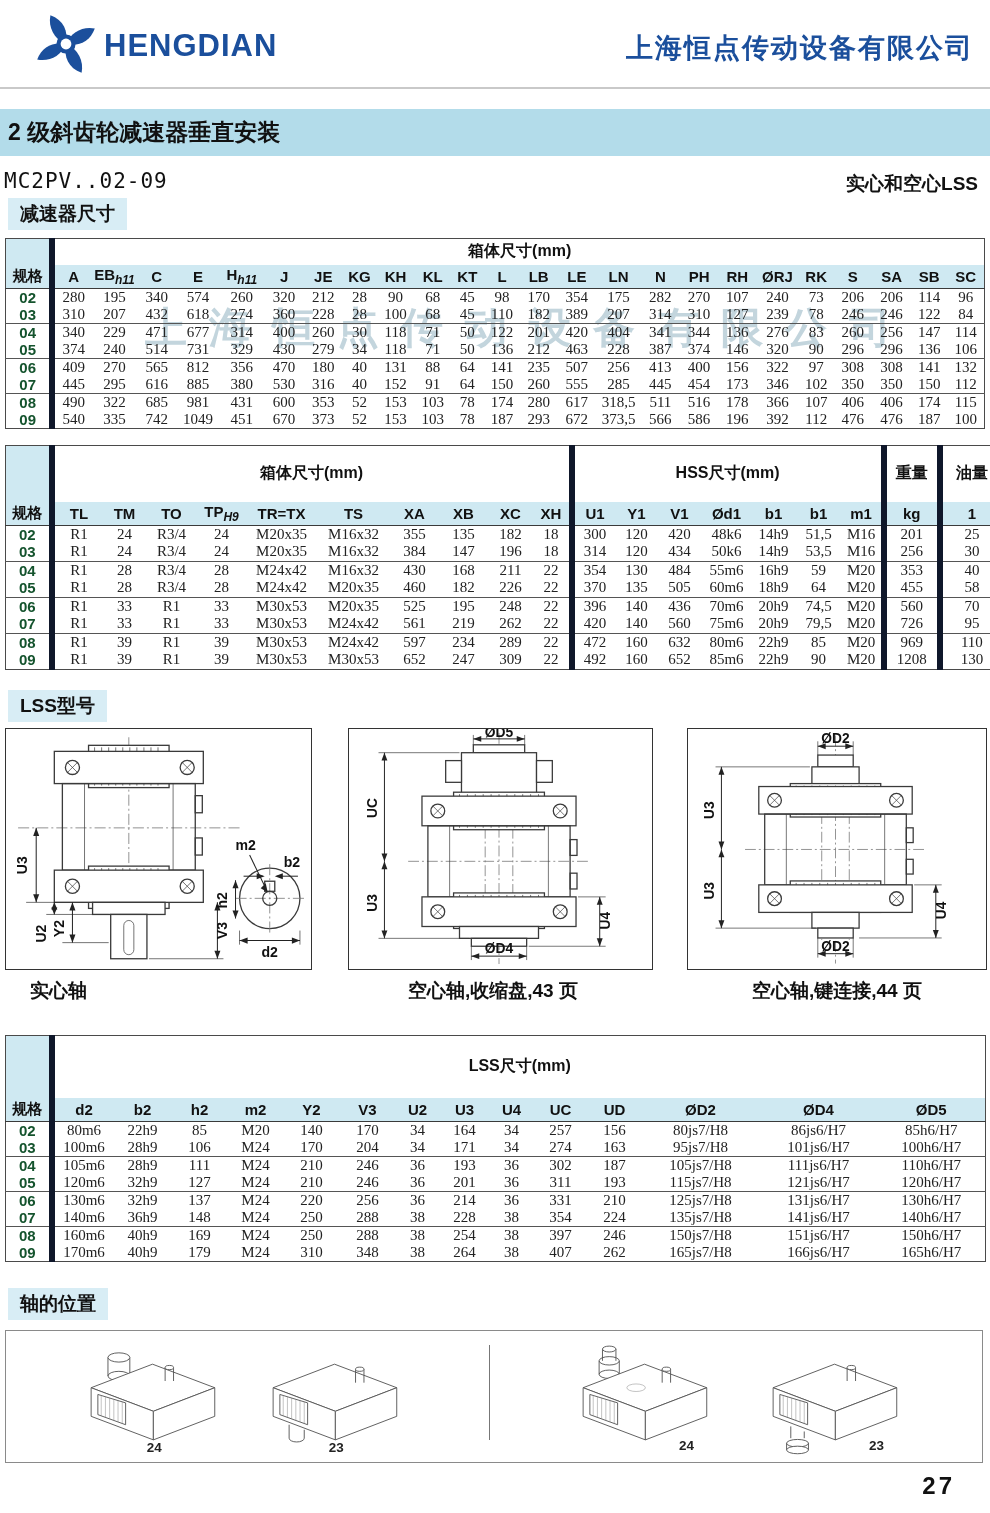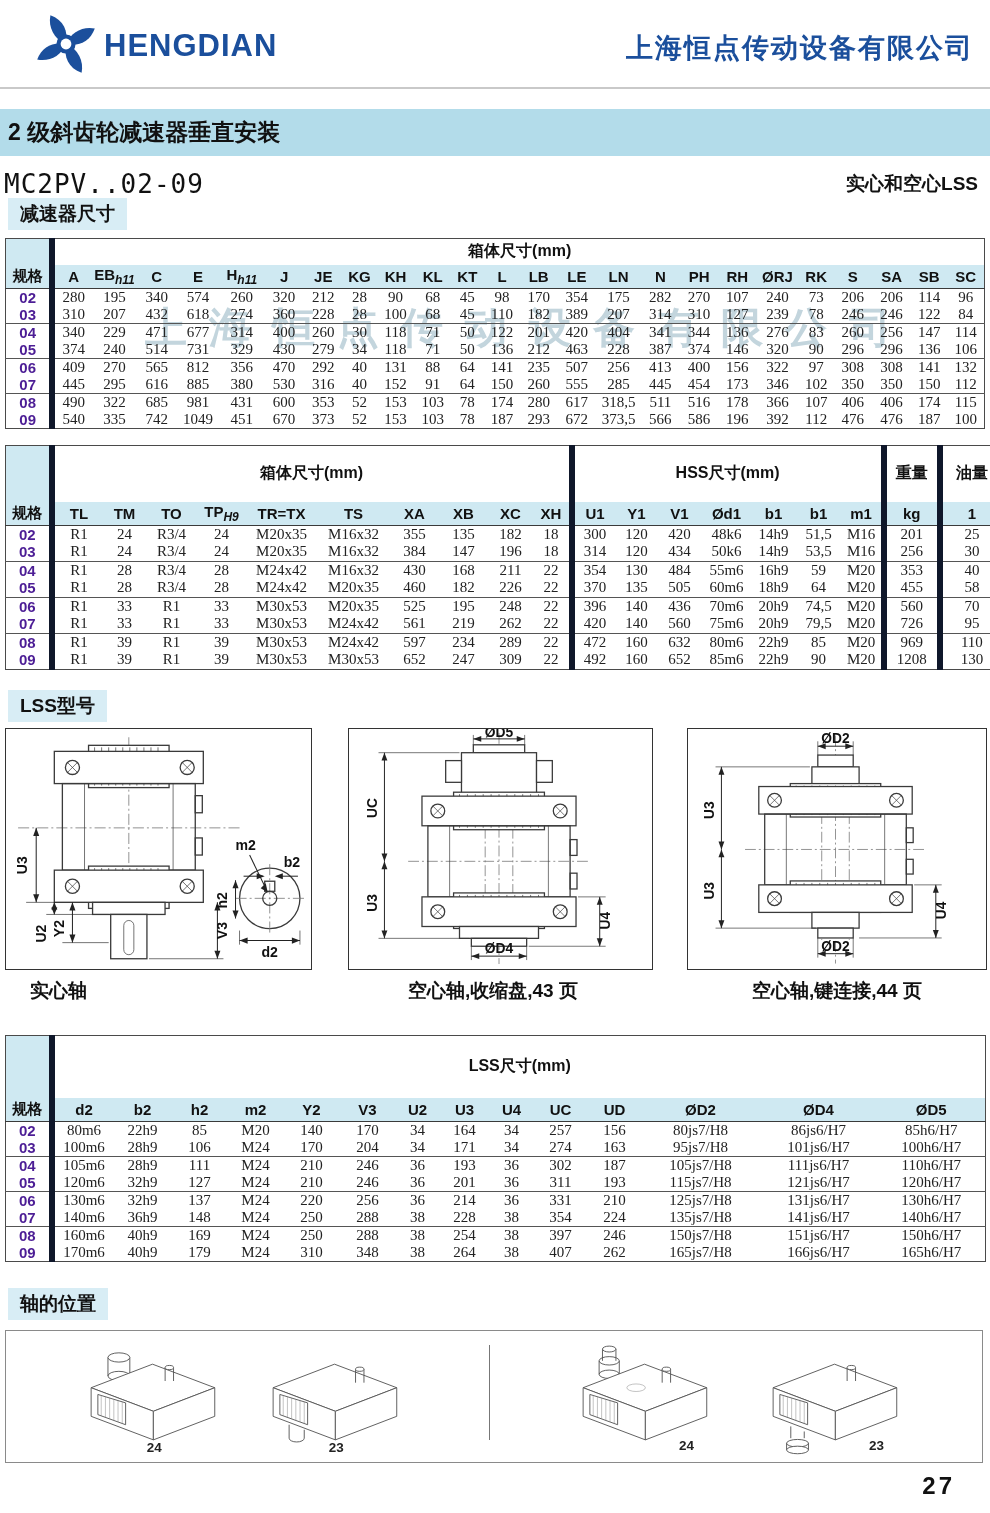--- a/index.html
+++ b/index.html
@@ -7,41 +7,41 @@
        font-family:"Liberation Sans",sans-serif;color:#111;}
   .abs{position:absolute;}
 
   
   .logo-text{left:104px;top:28px;font-size:31px;font-weight:bold;color:#1b4f9c;letter-spacing:1px;}
   .company{right:16px;top:30px;font-size:27px;font-weight:bold;color:#1b4f9c;letter-spacing:2px;}
   .hdr-divider{left:0;top:87px;width:990px;height:2px;background:#c9c9c9;}
 
   .title-bar{left:0;top:109px;width:990px;height:47px;background:#b3dcea;
              font-size:23px;font-weight:bold;line-height:47px;padding-left:8px;box-sizing:border-box;}
-  .model{left:4px;top:169px;font-family:"DejaVu Sans Mono",monospace;font-size:26px;letter-spacing:1px;}
+  .model{left:4px;top:169px;font-family:"DejaVu Sans Mono",monospace;font-size:21px;letter-spacing:1px;}
   .shaft-note{right:12px;top:171px;font-size:19px;font-weight:600;}
 
   .chip{background:#d8edf5;padding:3px 12px;font-size:19px;font-weight:600;display:inline-block;}
   .chip1{left:8px;top:198px;}
   .chip2{left:8px;top:690px;}
   .chip3{left:8px;top:1288px;}
 
   .watermark{left:145px;top:300px;font-size:42px;letter-spacing:22px;color:#c3d5dd;
              white-space:nowrap;font-weight:bold;pointer-events:none;}
 
   
   table{border-collapse:collapse;table-layout:fixed;width:980px;background:transparent;
         border:1.3px solid #4a4a4a;}
   th,td{text-align:center;padding:0;white-space:nowrap;overflow:hidden;}
   tr.band th{background:#fff;font:bold 16px "Liberation Sans",sans-serif;}
   tr.band th.spec-col{background:#cfe9f2;}
   tr.cols th{background:#cfe9f2;font:bold 15px "Liberation Sans",sans-serif;height:23px;
              border-bottom:1.4px solid #3a3a3a;}
   tbody td{font:15px "Liberation Serif",serif;color:#222;}
-  tbody td.spec{font:bold 15px "Liberation Sans",sans-serif;color:#4c1d95;}
+  tbody td.spec{font:bold 15px "Liberation Sans",sans-serif;color:#14532d;}
   tr.grp-end td{border-bottom:1px solid #555;}
   .vl{border-left:6px solid #0f172a;}
   sub{font-size:12px;font-style:italic;}
   .t-wrap1{left:5px;top:238px;} .t-wrap2{left:5px;top:445px;} .t-wrap3{left:5px;top:1035px;}
 
   
   .panel{border:1.5px solid #333;background:#fff;}
   .p1{left:5px;top:728px;width:305px;height:240px;}
   .p2{left:348px;top:728px;width:303px;height:240px;}
   .p3{left:687px;top:728px;width:298px;height:240px;}
@@ -262,21 +262,21 @@
           <td>106</td>
         </tr>
         <tr style="height: 17px;">
           <td class="spec">06</td>
           <td class="vl">409</td>
           <td>270</td>
           <td>565</td>
           <td>812</td>
           <td>356</td>
           <td>470</td>
-          <td>292</td>
+          <td>180</td>
           <td>40</td>
           <td>131</td>
           <td>88</td>
           <td>64</td>
           <td>141</td>
           <td>235</td>
           <td>507</td>
           <td>256</td>
           <td>413</td>
           <td>400</td>

